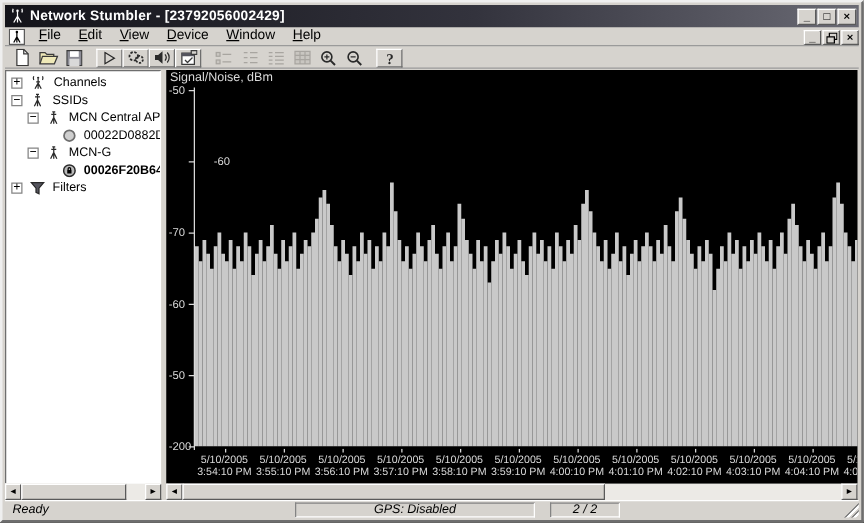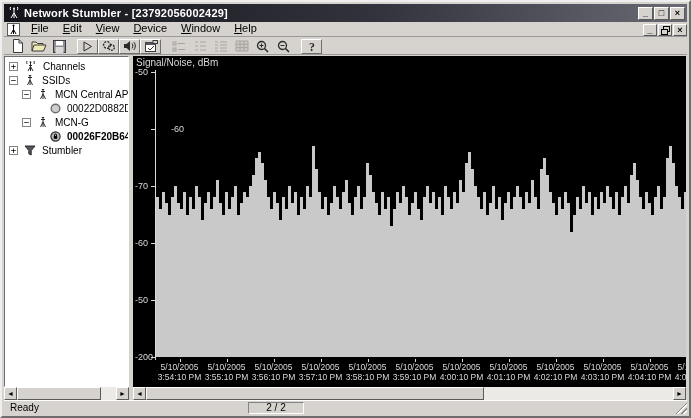--- a/index.html
+++ b/index.html
@@ -87,21 +87,21 @@
     display:flex;align-items:center;justify-content:center;font-size:7px;color:#000;line-height:1;
   }
   .sthumb{height:13px;background:#d6d3ce;border:1px solid;border-color:#fff #5a5a5a #5a5a5a #fff;flex:none;}
   .strack{flex:1;}
   
   .statusbar{
     position:absolute;left:2px;right:2px;bottom:2px;height:14px;
     background:#d6d3ce;font-size:10px;color:#000;
     display:flex;align-items:center;border-top:1px solid #fff;
   }
-  .spane{height:12px;display:flex;align-items:center;padding:0 6px;white-space:nowrap;}
+  .spane{height:12px;display:flex;align-items:center;padding:0 6px;white-space:nowrap;font-style:italic;}
   .spane.sunken{border:1px solid;border-color:#848484 #fff #fff #848484;justify-content:center;}
   .grip{width:12px;height:12px;margin-left:auto;flex:none;
     background:linear-gradient(135deg,transparent 50%,#848484 50%,#848484 58%,#fff 58%,#fff 66%,transparent 66%,transparent 74%,#848484 74%,#848484 82%,#fff 82%,#fff 90%,transparent 90%);}
 </style>
 </head>
 <body>
 
 <div id="window">
 
   <div class="titlebar">
@@ -312,21 +312,21 @@
         </span>
         <span style="font-weight: bold;">00026F20B64A</span>
       </div>
       <div class="trow" style="padding-left: 4px;">
         <span class="expbox">+</span>
         <span style="display: flex; margin: 0px 3px;">
           <svg width="12" height="11" viewBox="0 0 12 11">
             <path d="M1 1 H11 L7.2 5.5 V10 L4.8 8.8 V5.5 Z" fill="#55555e" stroke="#2a2a2a"></path>
           </svg>
         </span>
-        <span>Stumbler</span>
+        <span>Filters</span>
       </div>
     </div>
   <div class="splitter"></div>
 
   <div class="chartpanel">
     <div class="chart-title">Signal/Noise, dBm</div>
     <div class="yaxis-line"></div>
     <div id="yaxis">
         <div class="ytick" style="top: 16px;"></div>
         <div class="ylab" style="top: 11px;">-50</div>
@@ -592,18 +592,19 @@
   <div class="hscroll" style="left:131px;right:3px;">
     <div class="sbtn">◄</div>
     <div class="sthumb" style="width:338px;"></div>
     <div class="strack"></div>
     <div class="sbtn">►</div>
   </div>
 
   <div class="statusbar">
     <div class="spane" style="width:220px;">Ready</div>
     <div class="spane" style="width:5px;"></div>
+    <div class="spane sunken" style="width:192px;">GPS: Disabled</div>
     <div class="spane" style="width:4px;"></div>
     <div class="spane sunken" style="width:56px;">2 / 2</div>
     <div class="grip"></div>
   </div>
 
 </div>
 
 </body></html>

